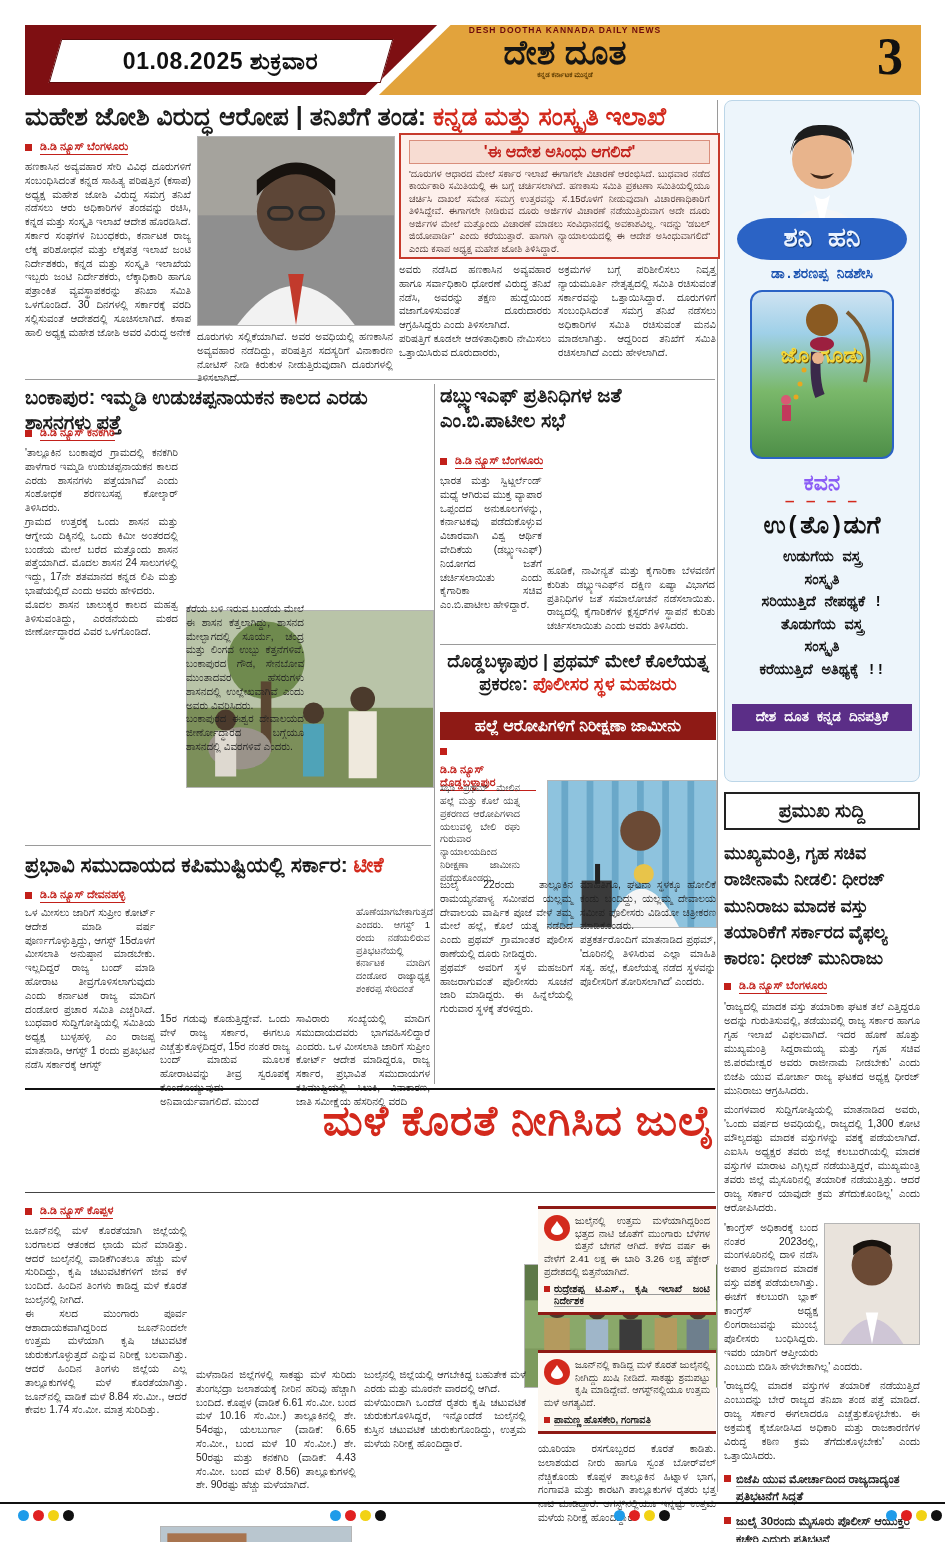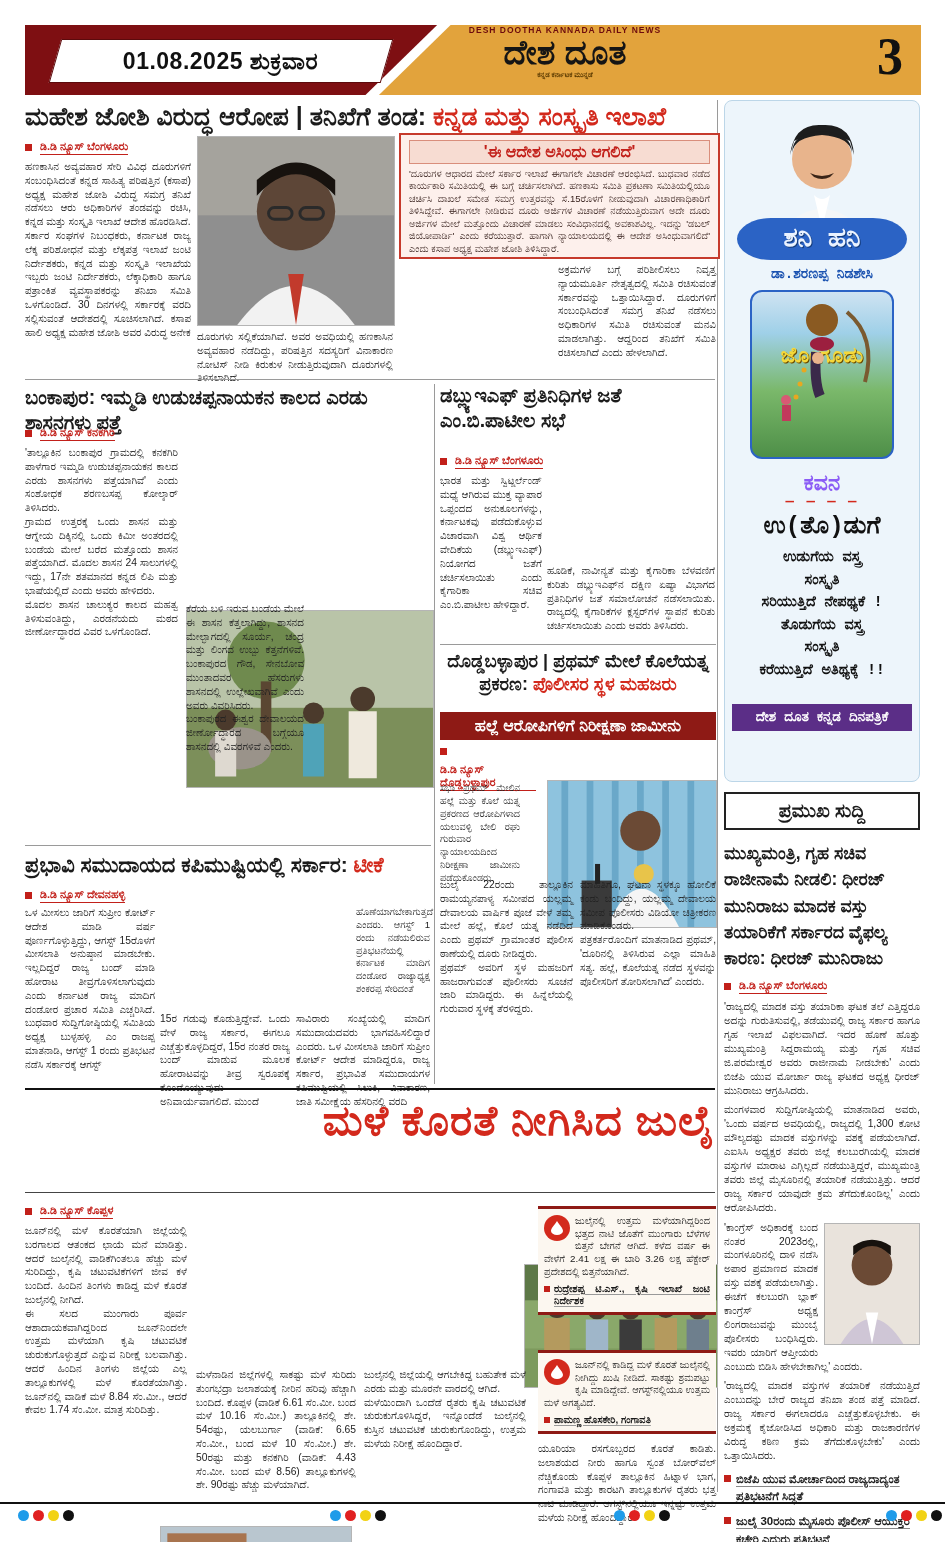--- a/index.html
+++ b/index.html
@@ -131,20 +131,22 @@
       <rect x="36" y="36" width="12" height="6" rx="3" fill="none" stroke="#2a2a2a" stroke-width="1.5"></rect>
       <rect x="52" y="36" width="12" height="6" rx="3" fill="none" stroke="#2a2a2a" stroke-width="1.5"></rect>
     </svg>
   </div>
   <div class="abs bodytxt" style="left:197px;top:330px;width:196px;height:46px;">ದೂರುಗಳು ಸಲ್ಲಿಕೆಯಾಗಿವೆ. ಅವರ ಅವಧಿಯಲ್ಲಿ ಹಣಕಾಸಿನ ಅವ್ಯವಹಾರ ನಡೆದಿದ್ದು, ಪರಿಷತ್ತಿನ ಸದಸ್ಯರಿಗೆ ವಿನಾಕಾರಣ ನೋಟಿಸ್ ನೀಡಿ ಕಿರುಕುಳ ನೀಡುತ್ತಿರುವುದಾಗಿ ದೂರುಗಳಲ್ಲಿ ತಿಳಿಸಲಾಗಿದೆ.</div>
 
   <div class="abs leadbox" style="left:399px;top:133px;width:301px;height:112px;">
     <div class="leadbox-title">'ಈ ಆದೇಶ ಅಸಿಂಧು ಆಗಲಿದೆ'</div>
     <div class="leadbox-body">'ದೂರುಗಳ ಆಧಾರದ ಮೇಲೆ ಸರ್ಕಾರ ಇಲಾಖೆ ಈಗಾಗಲೇ ವಿಚಾರಣೆ ಆರಂಭಿಸಿದೆ. ಬುಧವಾರ ನಡೆದ ಕಾರ್ಯಕಾರಿ ಸಮಿತಿಯಲ್ಲಿ ಈ ಬಗ್ಗೆ ಚರ್ಚಿಸಲಾಗಿದೆ. ಹಣಕಾಸು ಸಮಿತಿ ಪ್ರಕಟಣಾ ಸಮಿತಿಯಲ್ಲಿಯೂ ಚರ್ಚಿಸಿ ದಾಖಲೆ ಸಮೇತ ಸಮಗ್ರ ಉತ್ತರವನ್ನು ಸೆ.15ರೊಳಗೆ ನೀಡುವುದಾಗಿ ವಿಚಾರಣಾಧಿಕಾರಿಗೆ ತಿಳಿಸಿದ್ದೇವೆ. ಈಗಾಗಲೇ ನೀಡಿರುವ ದೂರು ಅರ್ಜಿಗಳ ವಿಚಾರಣೆ ನಡೆಯುತ್ತಿರುವಾಗ ಅದೇ ದೂರು ಅರ್ಜಿಗಳ ಮೇಲೆ ಮತ್ತೊಂದು ವಿಚಾರಣೆ ಮಾಡಲು ಸಂವಿಧಾನದಲ್ಲಿ ಅವಕಾಶವಿಲ್ಲ. ಇದನ್ನು 'ಡಬಲ್ ಜಿಯೋಪಾರ್ಡಿ' ಎಂದು ಕರೆಯುತ್ತಾರೆ. ಹಾಗಾಗಿ ನ್ಯಾಯಾಲಯದಲ್ಲಿ ಈ ಆದೇಶ ಅಸಿಂಧುವಾಗಲಿದೆ' ಎಂದು ಕಸಾಪ ಅಧ್ಯಕ್ಷ ಮಹೇಶ ಜೋಶಿ ತಿಳಿಸಿದ್ದಾರೆ.</div>
   </div>
+  <div class="abs bodytxt" style="left:399px;top:263px;width:152px;height:114px;">ಅವರು ನಡೆಸಿದ ಹಣಕಾಸಿನ ಅವ್ಯವಹಾರ ಹಾಗೂ ಸರ್ವಾಧಿಕಾರಿ ಧೋರಣೆ ವಿರುದ್ಧ ತನಿಖೆ ನಡೆಸಿ, ಅವರನ್ನು ತಕ್ಷಣ ಹುದ್ದೆಯಿಂದ ವಜಾಗೊಳಿಸುವಂತೆ ದೂರುದಾರರು ಆಗ್ರಹಿಸಿದ್ದರು ಎಂದು ತಿಳಿಸಲಾಗಿದೆ.
+ಪರಿಷತ್ತಿಗೆ ಕೂಡಲೇ ಆಡಳಿತಾಧಿಕಾರಿ ನೇಮಿಸಲು ಒತ್ತಾಯಿಸಿರುವ ದೂರುದಾರರು,</div>
   <div class="abs bodytxt" style="left:558px;top:263px;width:158px;height:114px;">ಅಕ್ರಮಗಳ ಬಗ್ಗೆ ಪರಿಶೀಲಿಸಲು ನಿವೃತ್ತ ನ್ಯಾಯಮೂರ್ತಿ ನೇತೃತ್ವದಲ್ಲಿ ಸಮಿತಿ ರಚಿಸುವಂತೆ ಸರ್ಕಾರವನ್ನು ಒತ್ತಾಯಿಸಿದ್ದಾರೆ. ದೂರುಗಳಿಗೆ ಸಂಬಂಧಿಸಿದಂತೆ ಸಮಗ್ರ ತನಿಖೆ ನಡೆಸಲು ಅಧಿಕಾರಿಗಳ ಸಮಿತಿ ರಚಿಸುವಂತೆ ಮನವಿ ಮಾಡಲಾಗಿತ್ತು. ಆದ್ದರಿಂದ ತನಿಖೆಗೆ ಸಮಿತಿ ರಚಿಸಲಾಗಿದೆ ಎಂದು ಹೇಳಲಾಗಿದೆ.</div>
 
   <div class="abs hrule" style="left:25px;top:379px;width:690px;"></div>
 
   <div class="abs sec-head" style="left:25px;top:385px;width:406px;">ಬಂಕಾಪುರ: ಇಮ್ಮಡಿ ಉಡುಚಪ್ಪನಾಯಕನ ಕಾಲದ ಎರಡು ಶಾಸನಗಳು ಪತ್ತೆ</div>
   <div class="abs byline" style="left:25px;top:426px;width:150px;">
     <span class="sq"></span>
     <u>ಡಿ.ಡಿ ನ್ಯೂಸ್ ಕನಕಗಿರಿ</u>
   </div>
   <div class="abs photo" style="left:186px;top:420px;width:246px;height:176px;">

